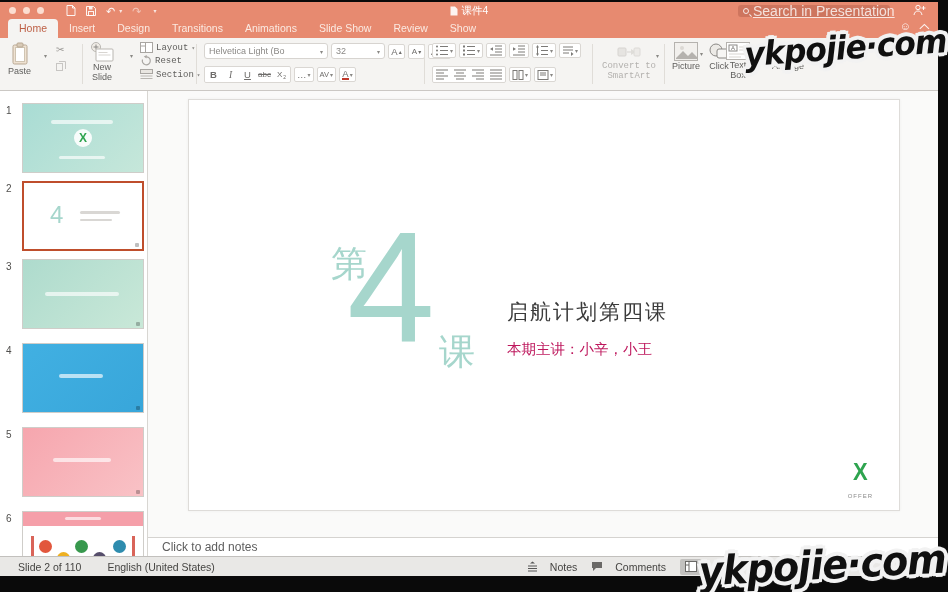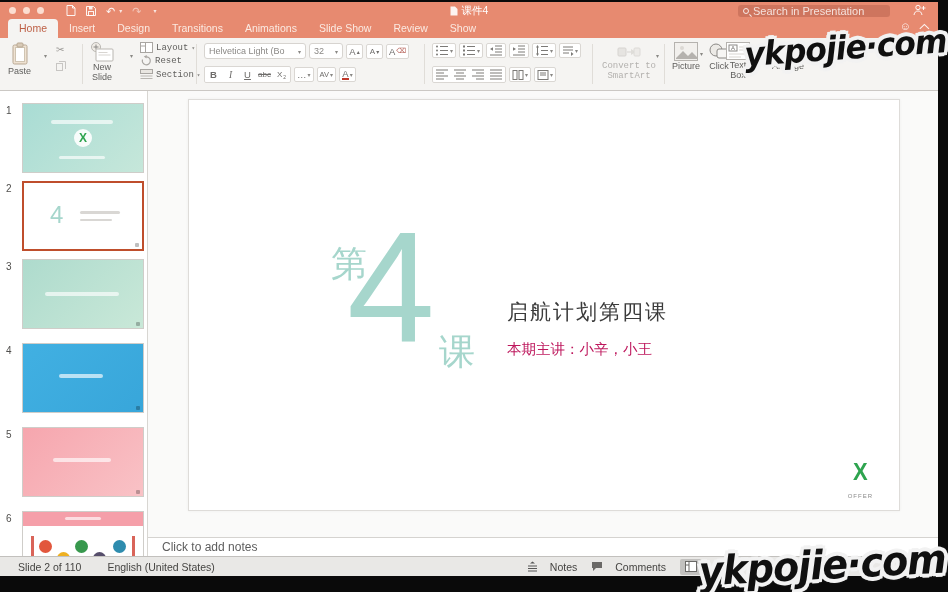--- a/index.html
+++ b/index.html
@@ -9,21 +9,21 @@
   .app { position:absolute; left:0; top:2px; width:938px; height:574px; background:#f5f4f2; }
 
   
   .titlebar { position:relative; height:17px; background:#e78a70; display:flex; align-items:center; }
   .lights { display:flex; gap:7px; margin-left:9px; }
   .light { width:7px; height:7px; border-radius:50%; background:rgba(255,236,226,.85); }
   .qat { display:flex; align-items:center; gap:10px; margin-left:22px; color:rgba(255,255,255,.92); }
   .qat .dd { font-size:6px; color:rgba(255,255,255,.8); margin-left:-6px; }
   .doc-title { position:absolute; left:0; right:0; top:0; height:17px; display:flex; align-items:center; justify-content:center; gap:4px; color:#fff; font-size:10.5px; pointer-events:none; }
   .searchbox { position:absolute; right:48px; top:2.5px; width:152px; height:12px; background:rgba(120,45,30,.22); border-radius:3px; display:flex; align-items:center; gap:4px; padding:0 5px; }
-  .searchbox .ph { color:rgba(255,255,255,.78); font-size:11px; white-space:nowrap; }
+  .searchbox .ph { color:rgba(255,255,255,.78); font-size:14px; white-space:nowrap;text-decoration:underline; }
   .lens { width:6px; height:6px; border:1px solid rgba(255,255,255,.85); border-radius:50%; position:relative; flex:0 0 auto; }
   .lens::after { content:""; position:absolute; width:3px; height:1px; background:rgba(255,255,255,.85); transform:rotate(45deg); left:5px; top:6px; }
   .share { position:absolute; right:12px; top:2px; }
 
   
   .tabrow { position:relative; height:19px; background:#e78a70; display:flex; align-items:flex-end; padding-left:8px; }
   .tab { font-size:10.5px; color:#fbeae2; padding:3px 11px 4px; border-radius:4px 4px 0 0; white-space:nowrap; }
   .tab.active { background:#f5f4f2; color:#bd5f45; }
   .tabrow-right { position:absolute; right:8px; top:1px; display:flex; align-items:center; gap:12px; color:rgba(255,255,255,.9); }
   .chev-up { width:7px; height:7px; border-left:1.5px solid rgba(255,255,255,.9); border-top:1.5px solid rgba(255,255,255,.9); transform:rotate(45deg) translateY(3px); }
@@ -191,25 +191,25 @@
               <rect x=".5" y=".5" width="12" height="4" fill="#e9e6e1" stroke="#a9a6a2"></rect>
               <path d="M.5 7h12M.5 9.5h12" stroke="#b9b6b1"></path>
             </svg>
           <span>Section</span>
             <span class="ddv">▾</span>
         </span>
       </div>
       <div class="rsep" style="left:196px;"></div>
 
       <div class="row" style="left:204px; top:5px;">
-        <span class="selbox" style="width:102px;">
+        <span class="selbox" style="width:124px;">
           <span style="overflow:hidden; text-overflow:ellipsis;">Helvetica Light (Bo</span>
             <span class="ddv">▾</span>
         </span>
-        <span class="selbox" style="width:34px;">
+        <span class="selbox" style="width:54px;">
           <span>32</span>
             <span class="ddv">▾</span>
         </span>
         <span class="btn-sm">
             <span>A</span>
             <span style="font-size:6px;">▴</span>
           </span>
         <span class="btn-sm" style="font-size:8px;">
             <span>A</span>
             <span style="font-size:6px;">▾</span>

